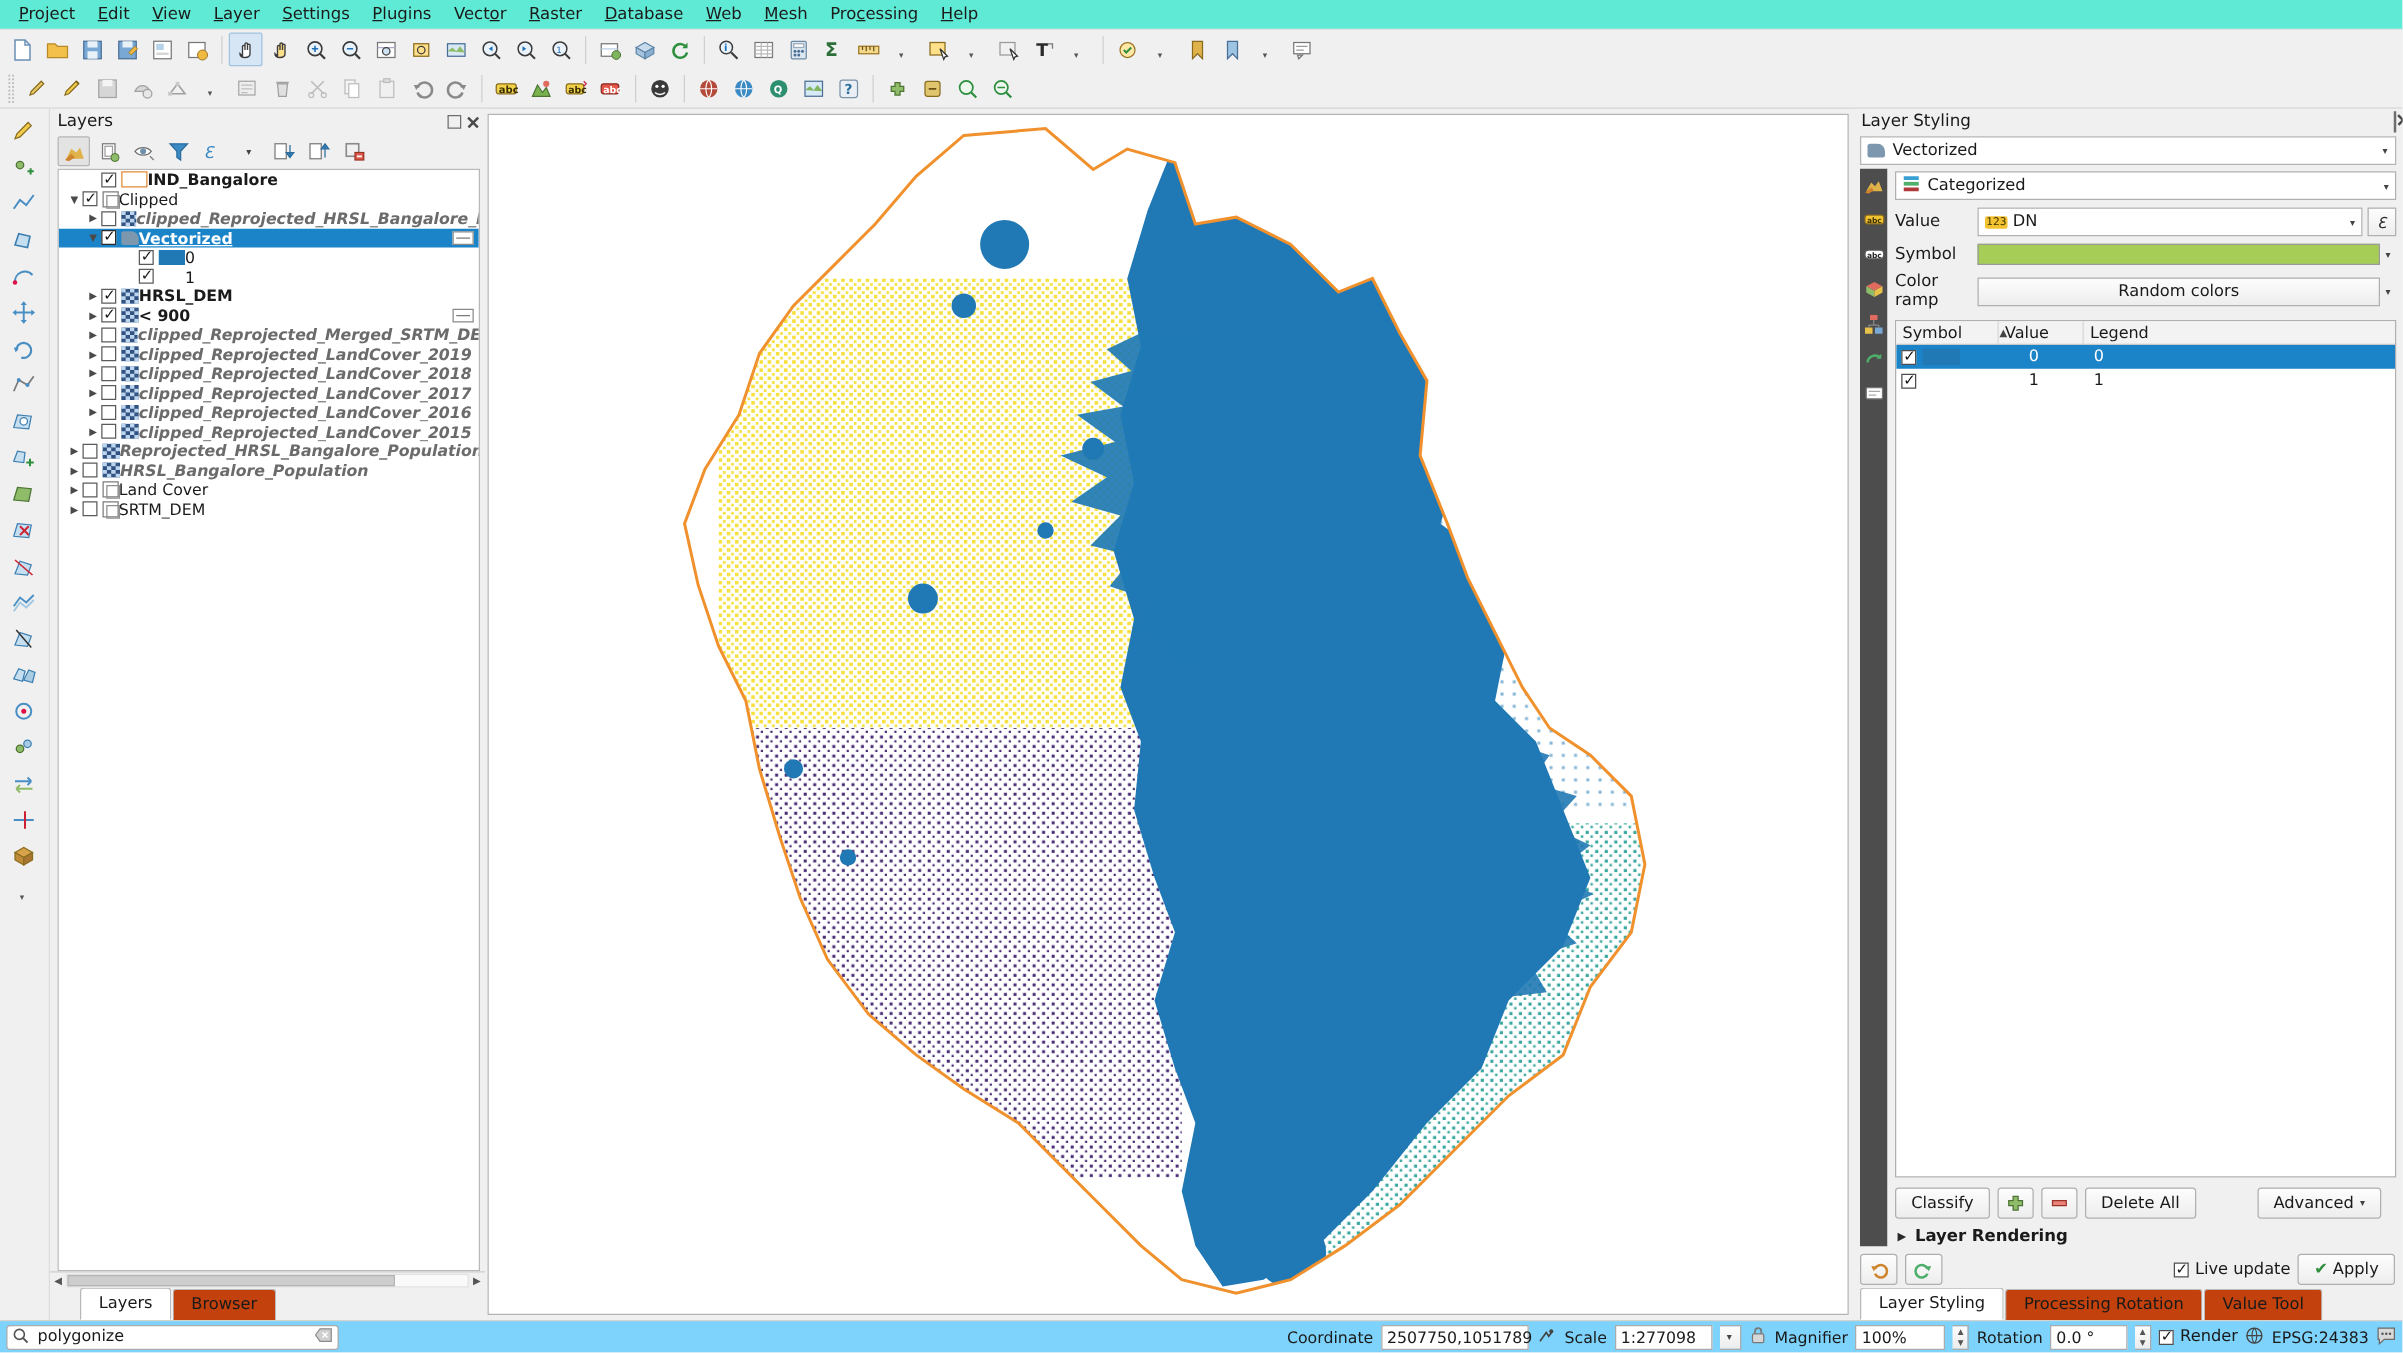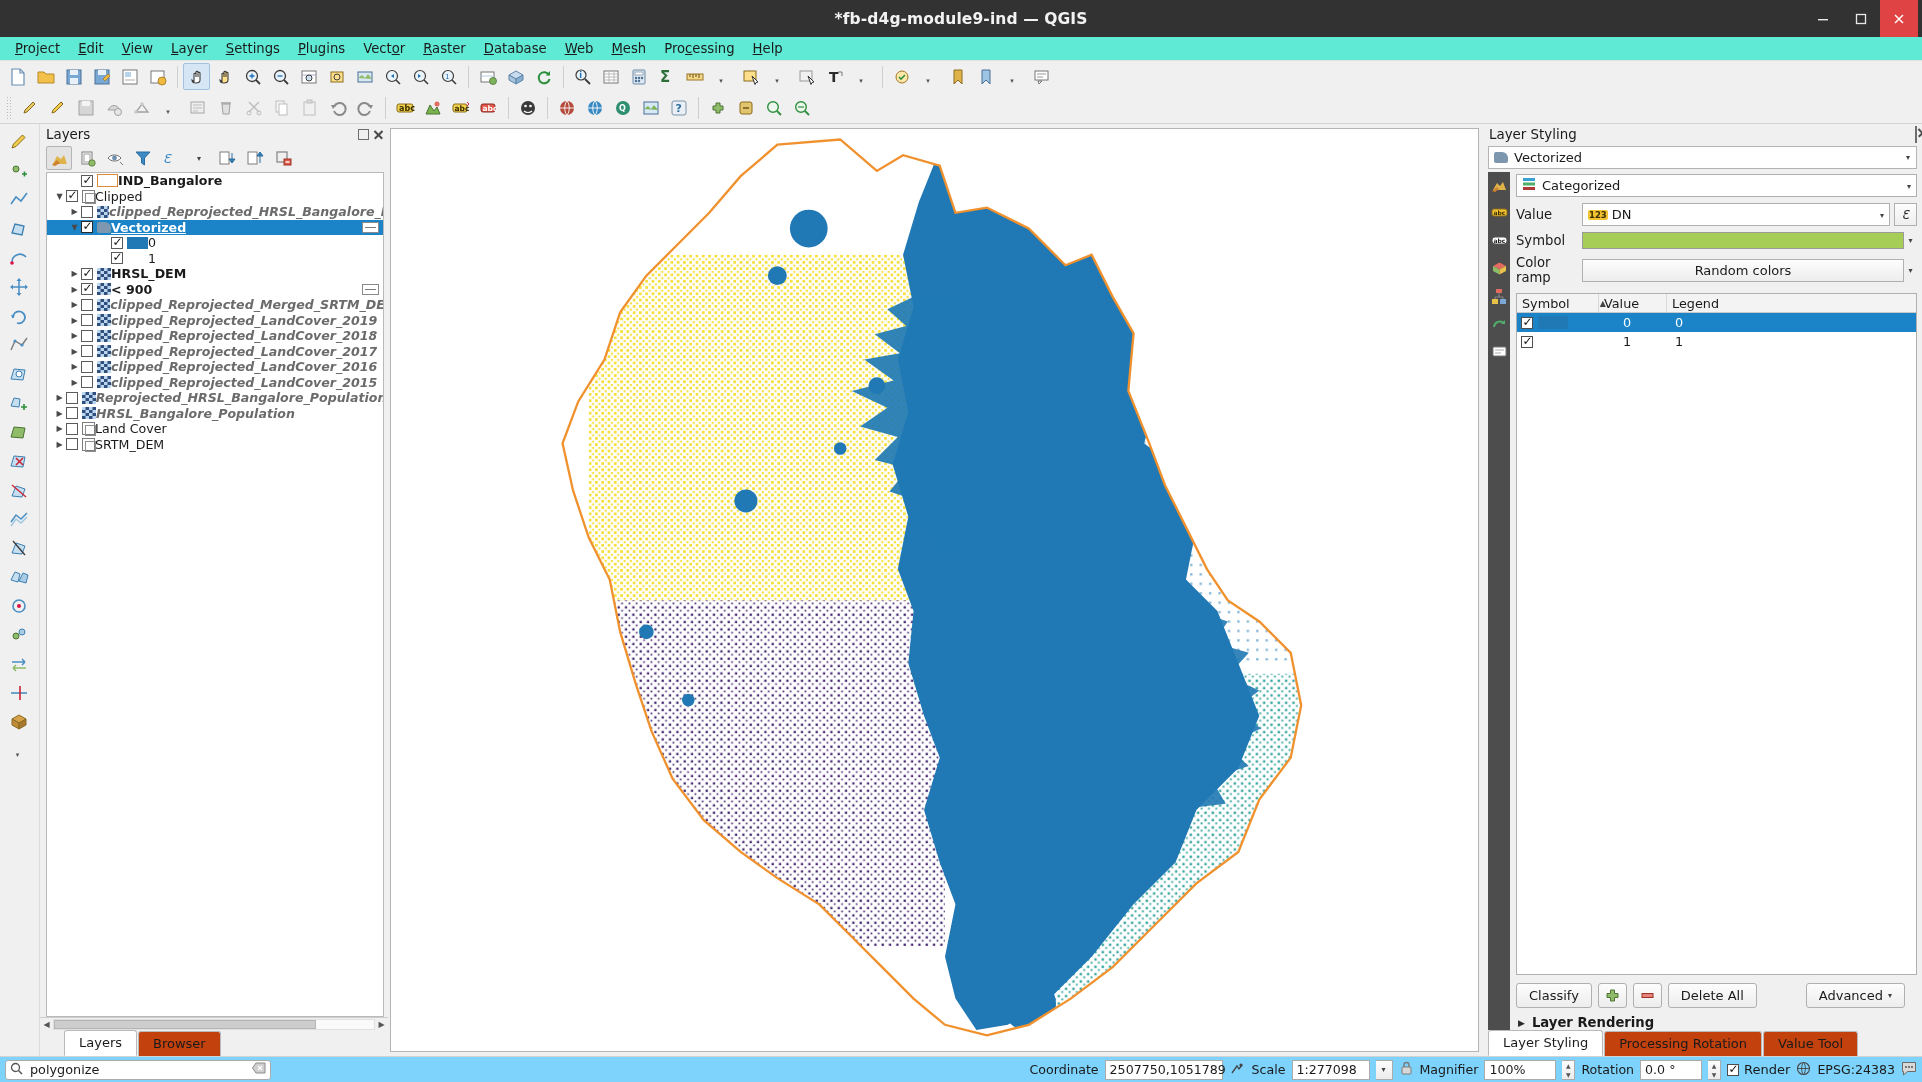--- a/index.html
+++ b/index.html
@@ -126,21 +126,21 @@
               align-items:center; padding-top:4px; gap:11px;}
   .spicon { width:17px;height:17px; }
   .sp-content { flex:1 1 auto; background:#f0f0f0; padding: 2px 0 0 6px; display:flex; flex-direction:column; min-width:0;}
   .sp-rendrow { display:flex; align-items:center; gap:6px; margin-bottom:6px; }
   .combo { height:23px; background:#fff; border:1px solid #b0b0b0; display:flex; align-items:center;
            padding: 0 18px 0 5px; position:relative; font-size:13px; }
   .combo .caret { position:absolute; right:5px; font-size:8px; color:#444; top:7px;}
   .frow { display:flex; align-items:center; margin-bottom: 6px; }
   .frow .flabel { width: 66px; flex:0 0 66px; font-size:13.2px;}
   .num-badge { font-size:8.5px; background:#f2c230; color:#3a2f00; border-radius:2px; padding:0 1px;
-               margin-right:4px; font-weight:bold;text-align:center;}
+               margin-right:4px; font-weight:normal;text-align:center;}
   .btnsq { width:23px;height:23px;border:1px solid #b0b0b0;background:linear-gradient(#fdfdfd,#eeeeee);
            display:flex;align-items:center;justify-content:center; margin-left:4px; font-size:12px;}
   .symbolbar { flex:1 1 auto; height:17px; background:#a6ce57; border:1px solid #9a9a9a;}
   .rampbox { flex:1 1 auto; height:23px; background:linear-gradient(#fdfdfd,#ededed); border:1px solid #b0b0b0;
              display:flex; align-items:center; justify-content:center; font-size:13px;}
   .cat-table { flex:1 1 auto; background:#fff; border:1px solid #b0b0b0; margin-top:2px; overflow:hidden;}
   .cth { display:flex; height:19px; background:#f3f3f3; border-bottom:1px solid #c8c8c8; font-size:12.8px;}
   .cth div { padding: 1px 5px; border-right:1px solid #d8d8d8; display:flex; align-items:center; gap:30px;}
   .cth .c1 { width: 82px; } .cth .c2 { width: 68px; } .cth .c3 { flex:1 1 auto; border-right:none;}
   .ctr { display:flex; height:19px; font-size:12.8px; align-items:center;}
@@ -173,40 +173,20 @@
   .spin i { flex:1 1 auto; display:flex; align-items:center; justify-content:center; font-size:6px; color:#555;}
   .sb-combo-caret { width:17px;height:20px;border:1px solid #ababab;border-left:none;
         background:linear-gradient(#fdfdfd,#ececec); display:flex;align-items:center;justify-content:center;font-size:8px;color:#444;}
   .statusbar .grow { flex:1 1 auto; }
 </style>
 </head>
 <body>
 
 <div class="app">
 
-  <div class="titlebar">
-    <div class="ttl">*fb-d4g-module9-ind — QGIS</div>
-    <div class="winbtns">
-      <div class="winbtn">
-        <svg width="12" height="12" viewBox="0 0 12 12">
-            <rect x="1" y="6" width="10" height="1.4" fill="#e8e8e8"></rect>
-          </svg>
-      </div>
-      <div class="winbtn">
-        <svg width="12" height="12" viewBox="0 0 12 12">
-            <rect x="1.5" y="1.5" width="9" height="9" fill="none" stroke="#e8e8e8" stroke-width="1.3"></rect>
-          </svg>
-      </div>
-      <div class="winbtn close">
-        <svg width="12" height="12" viewBox="0 0 12 12">
-            <path d="M2 2 L10 10 M10 2 L2 10" stroke="#fff" stroke-width="1.5"></path>
-          </svg>
-      </div>
-    </div>
-  </div>
 
   <div class="menubar">
     <div class="menuitem"><u>P</u>roject</div>
     <div class="menuitem"><u>E</u>dit</div>
     <div class="menuitem"><u>V</u>iew</div>
     <div class="menuitem"><u>L</u>ayer</div>
     <div class="menuitem"><u>S</u>ettings</div>
     <div class="menuitem"><u>P</u>lugins</div>
     <div class="menuitem">Vect<u>o</u>r</div>
     <div class="menuitem"><u>R</u>aster</div>
@@ -1179,20 +1159,43 @@
             </div>
           </div>
 
           <div class="sp-section">
             <span style="font-size:9px;color:#2a2a2a;">▶</span>
             <span>Layer Rendering</span>
           </div>
         </div>
       </div>
 
+      <div class="sp-foot">
+        <div class="btn sm">
+          <svg width="16" height="16" viewBox="0 0 16 16">
+              <path d="M5 7a5 5 0 1 1 0 4" fill="none" stroke="#d0832d" stroke-width="2"></path>
+              <path d="M2 5l5 0-3 4z" fill="#d0832d"></path>
+            </svg>
+        </div>
+        <div class="btn sm">
+          <svg width="16" height="16" viewBox="0 0 16 16">
+              <path d="M11 7a5 5 0 1 0 0 4" fill="none" stroke="#4fae6a" stroke-width="2"></path>
+              <path d="M14 5l-5 0 3 4z" fill="#4fae6a"></path>
+            </svg>
+        </div>
+        <div class="spacer"></div>
+        <div class="chkwrap">
+          <span class="minicb"></span>
+          <span>Live update</span>
+        </div>
+        <div class="btn">
+          <span style="color:#2f8f3f;font-weight:bold;margin-right:4px;">✔</span>
+          <span>Apply</span>
+        </div>
+      </div>
 
       <div class="sp-tabs">
         <div class="ptab active">Layer Styling</div>
         <div class="ptab">Processing Rotation</div>
         <div class="ptab">Value Tool</div>
       </div>
     </div>
   </div>
 
   <div class="statusbar">

